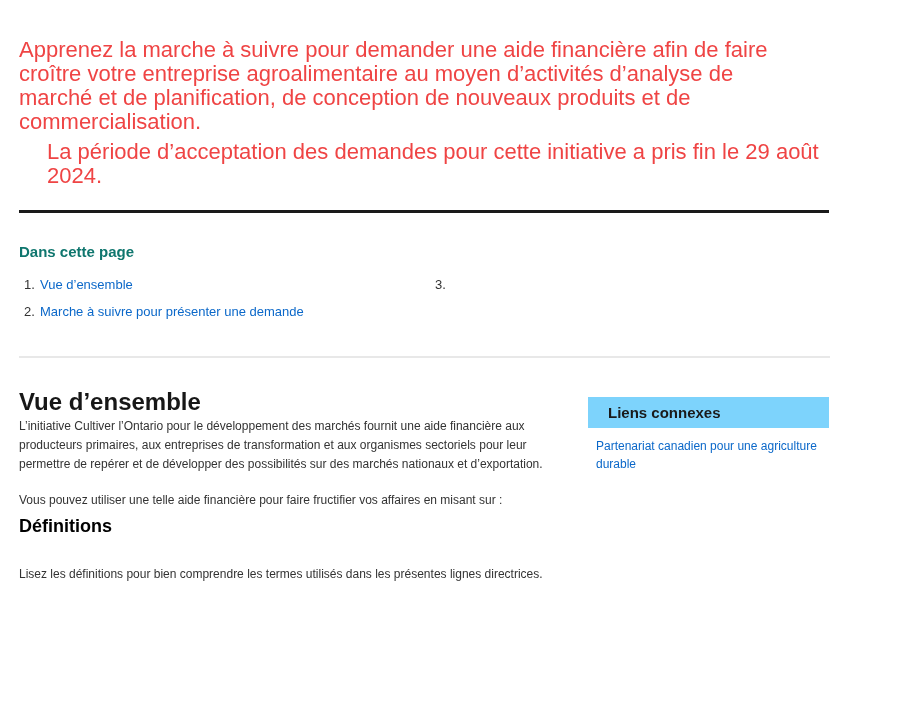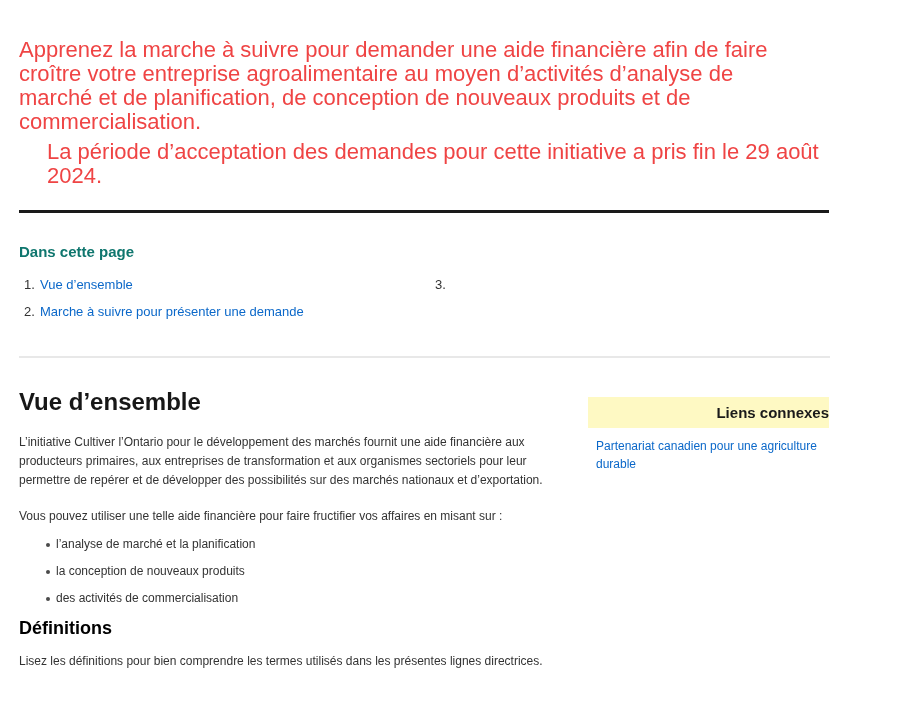--- a/index.html
+++ b/index.html
@@ -37,39 +37,38 @@
   .toc-item { display:flex; margin-bottom:5px; font-size:13px; line-height:22px; padding-left:5px; }
   .toc-col2 .toc-item { padding-left:0; }
   .toc-num { width:16px; flex:none; color:#333; }
   a.link { color:#0b68c9; text-decoration:none; cursor:pointer; }
   .toc-item a.link { display:block; max-width:378px; }
 
   .main { display:flex; margin-top:29px; }
   .content { width:560px; }
   h2.section-heading { font-size:24px; line-height:30px; font-weight:700; color:#171717; }
   p.body { font-size:12px; line-height:19px; color:#333; }
-  p.overview-p1 { margin-top:16px; width:535px; }
+  p.overview-p1 { margin-top:0; width:535px; }
   p.overview-p2 { margin-top:17px; width:535px; }
   ul.benefits { margin-top:9px; list-style:none; }
   ul.benefits li {
     position:relative; margin-left:27px; padding-left:10px; margin-bottom:8px;
     font-size:12px; line-height:19px; color:#333;
   }
   ul.benefits li::before {
     content:""; position:absolute; left:0; top:8px;
     width:4px; height:4px; background:#4a4a4a; border-radius:50%;
   }
   h3.sub-heading { font-size:18px; line-height:24px; font-weight:700; color:#000000; margin-top:4px; }
-  p.definitions-p { margin-top:12px; }
+  p.definitions-p { margin-top:27px; }
 
   aside.related { width:241px; margin-left:9px; margin-top:10px; flex:none; }
   .related-box {
-    background:#fef9c3; height:31px; display:flex; align-items:center;
+    background:#7dd3fc; height:31px; display:flex; align-items:center;
     padding-left:20px;
-    justify-content:flex-end;
   }
   .related-heading { font-size:15px; font-weight:700; color:#1a1a1a; }
   a.related-link {
     display:block; margin:9px 0 0 8px; width:238px;
     font-size:12px; line-height:18px;
   }
 </style>
 </head>
 <body>
 
@@ -104,25 +103,20 @@
   </div>
 
   <hr class="thin">
 
   <div class="main">
 
     <div class="content">
       <h2 class="section-heading">Vue d’ensemble</h2>
       <p class="body overview-p1">L’initiative Cultiver l’Ontario pour le développement des marchés fournit une aide financière aux producteurs primaires, aux entreprises de transformation et aux organismes sectoriels pour leur permettre de repérer et de développer des possibilités sur des marchés nationaux et d’exportation.</p>
       <p class="body overview-p2">Vous pouvez utiliser une telle aide financière pour faire fructifier vos affaires en misant sur :</p>
-      <ul class="benefits">
-        <li>l’analyse de marché et la planification</li>
-        <li>la conception de nouveaux produits</li>
-        <li>des activités de commercialisation</li>
-      </ul>
       <h3 class="sub-heading">Définitions</h3>
       <p class="body definitions-p">Lisez les définitions pour bien comprendre les termes utilisés dans les présentes lignes directrices.</p>
     </div>
 
     <aside class="related">
       <div class="related-box">
         <span class="related-heading">Liens connexes</span>
       </div>
       <a class="link related-link">Partenariat canadien pour une agriculture durable</a>
     </aside>

